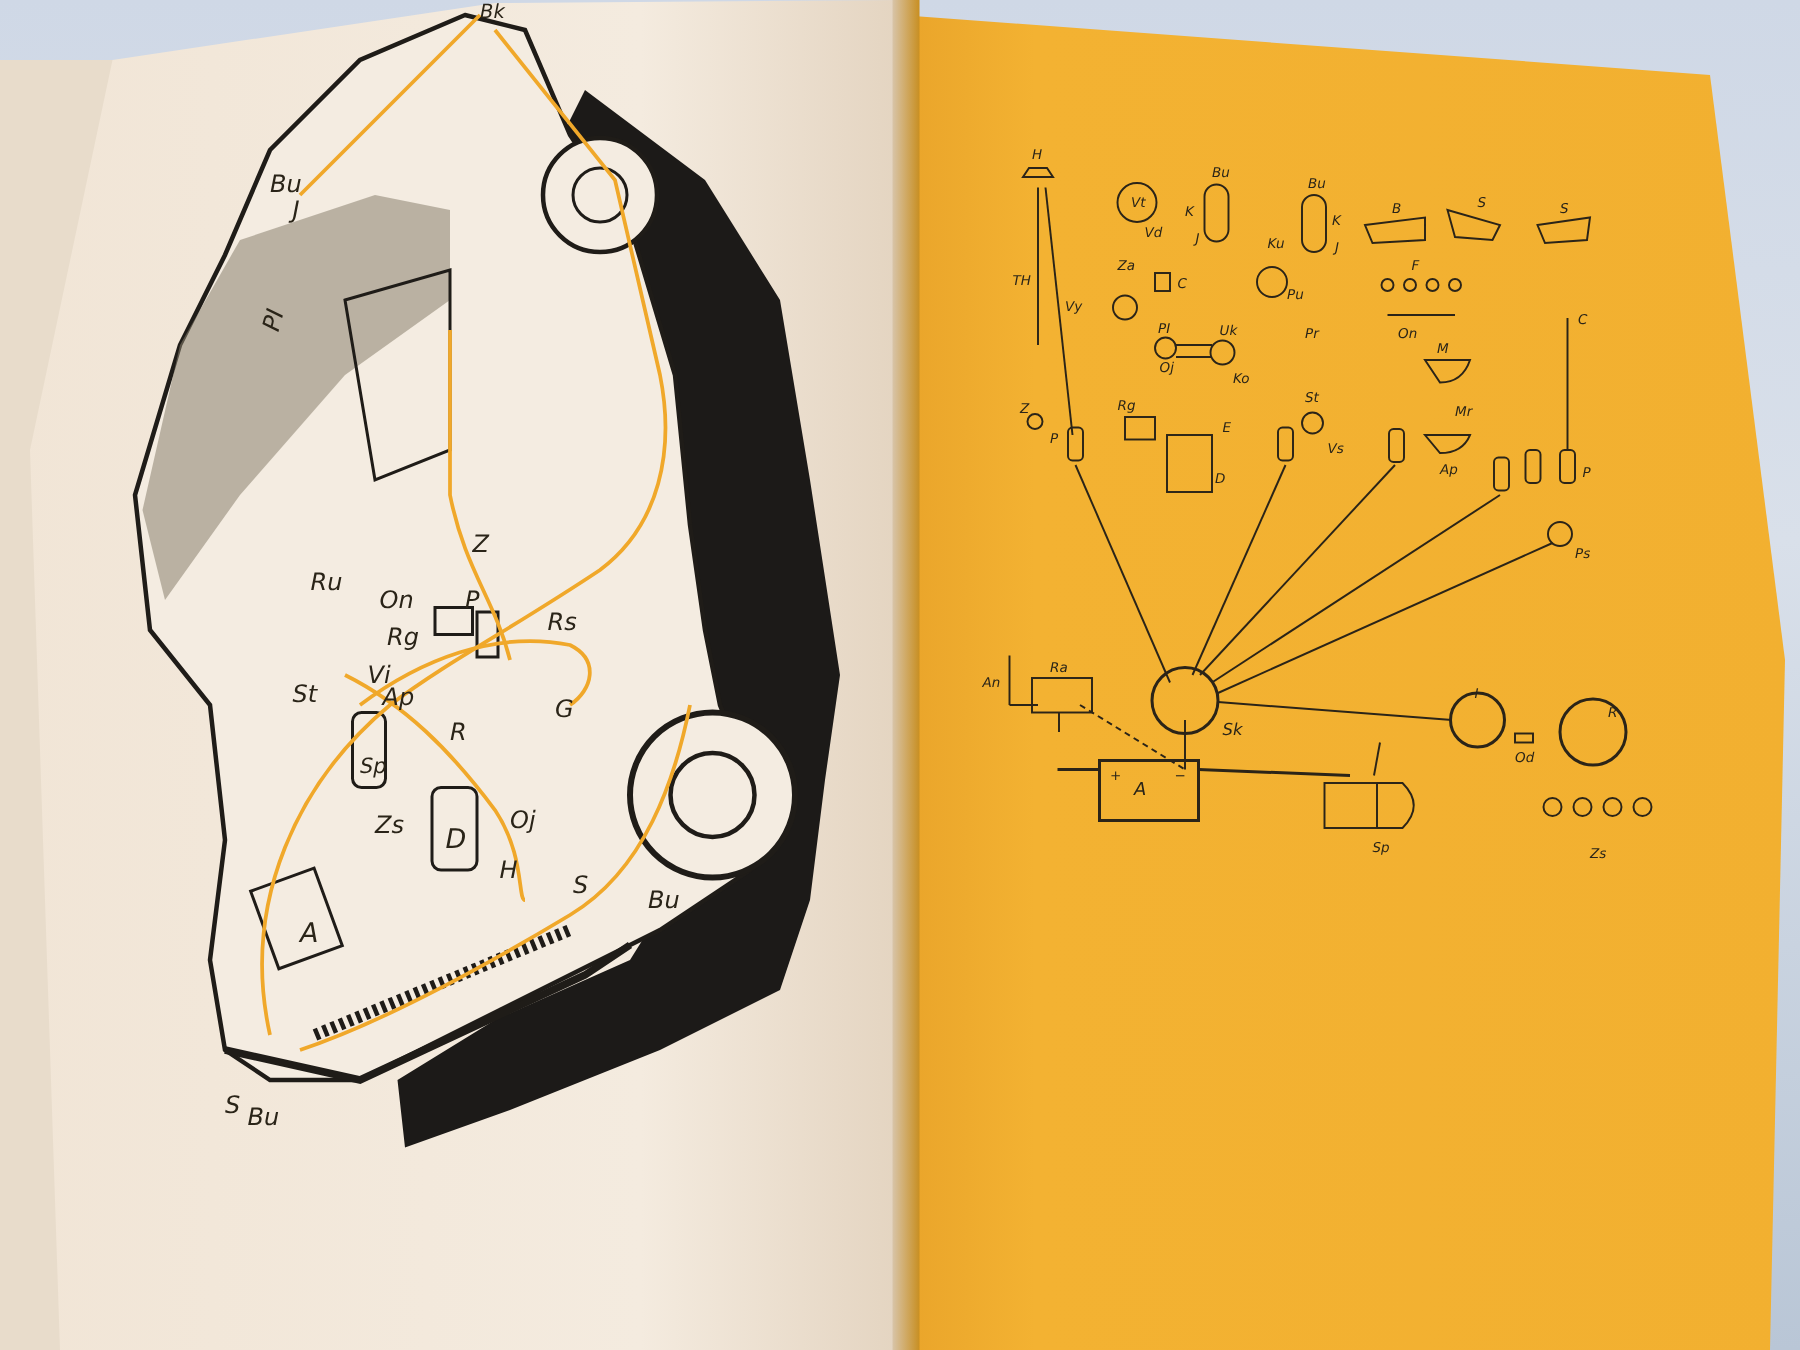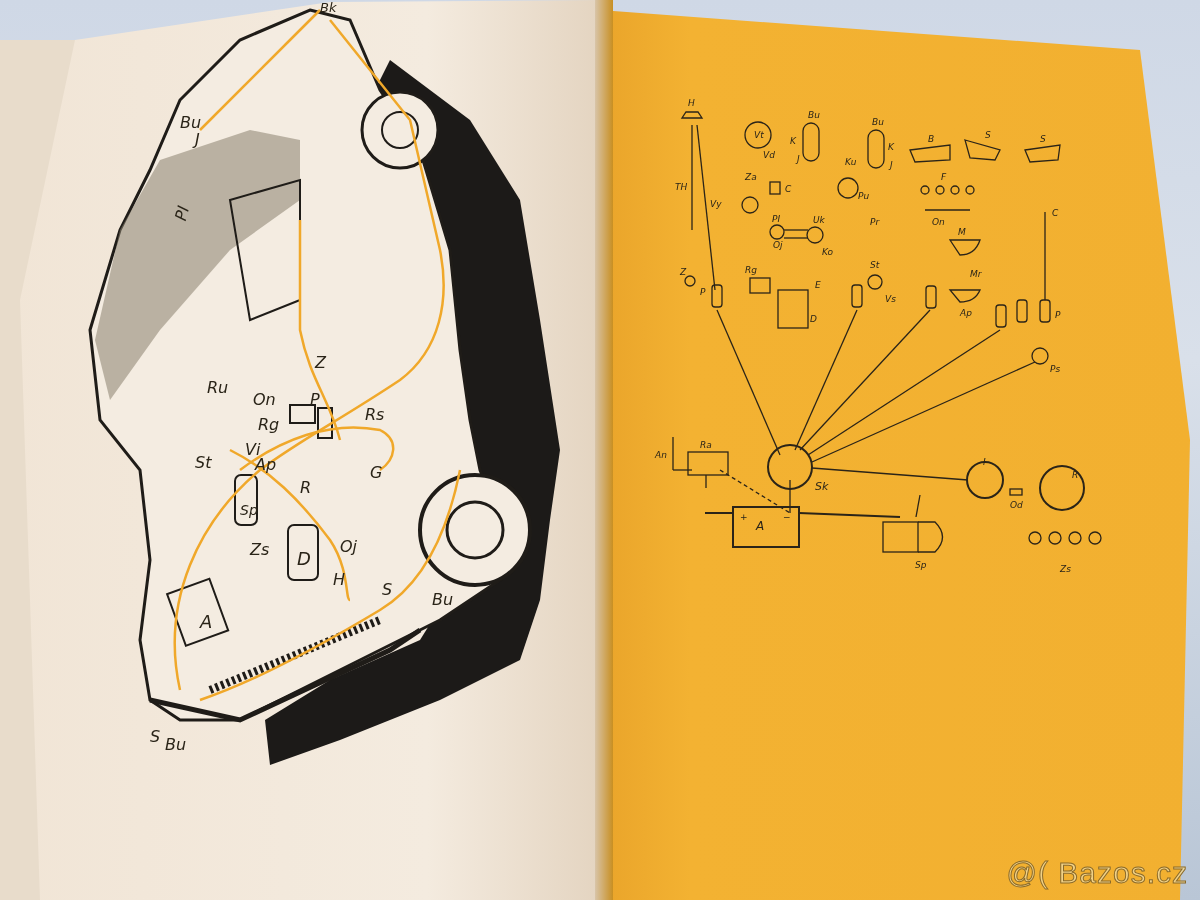--- a/index.html
+++ b/index.html
@@ -219,14 +219,13 @@
         <text x="740" y="520">+</text>
         <text x="783" y="520">−</text>
       <text x="915" y="568">Sp</text>
         <text x="983" y="465">I</text>
         <text x="1072" y="478">R</text>
       <text x="1010" y="508">Od</text>
         <text x="1060" y="572">Zs</text>
     </g>
   </svg>
 
-  <div class="watermark">@( Bazos.cz</div>
 </div>
 
 </body></html>

